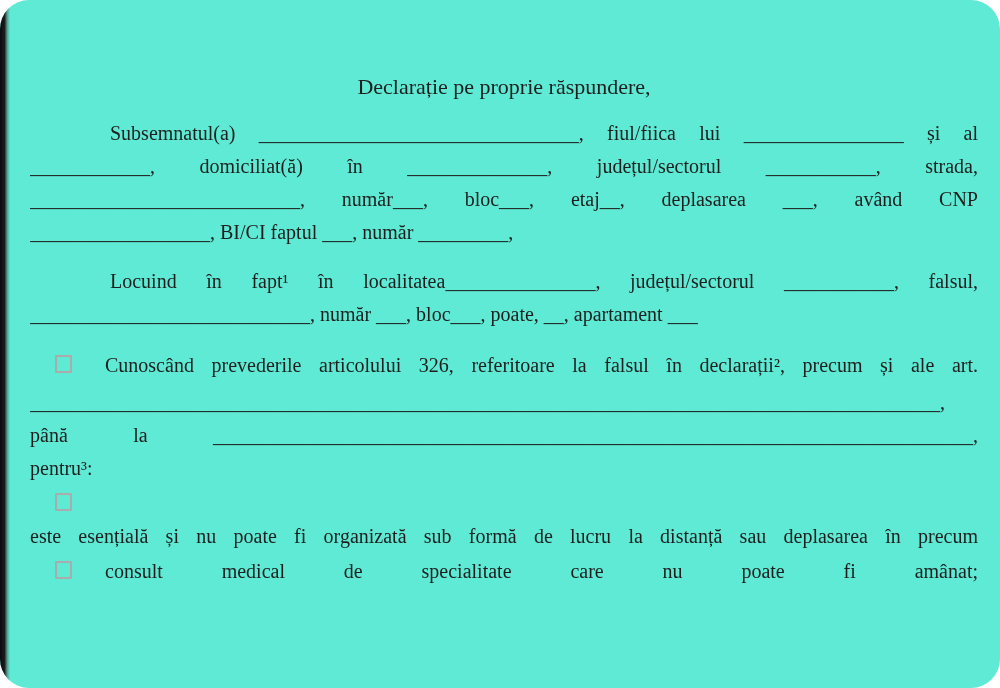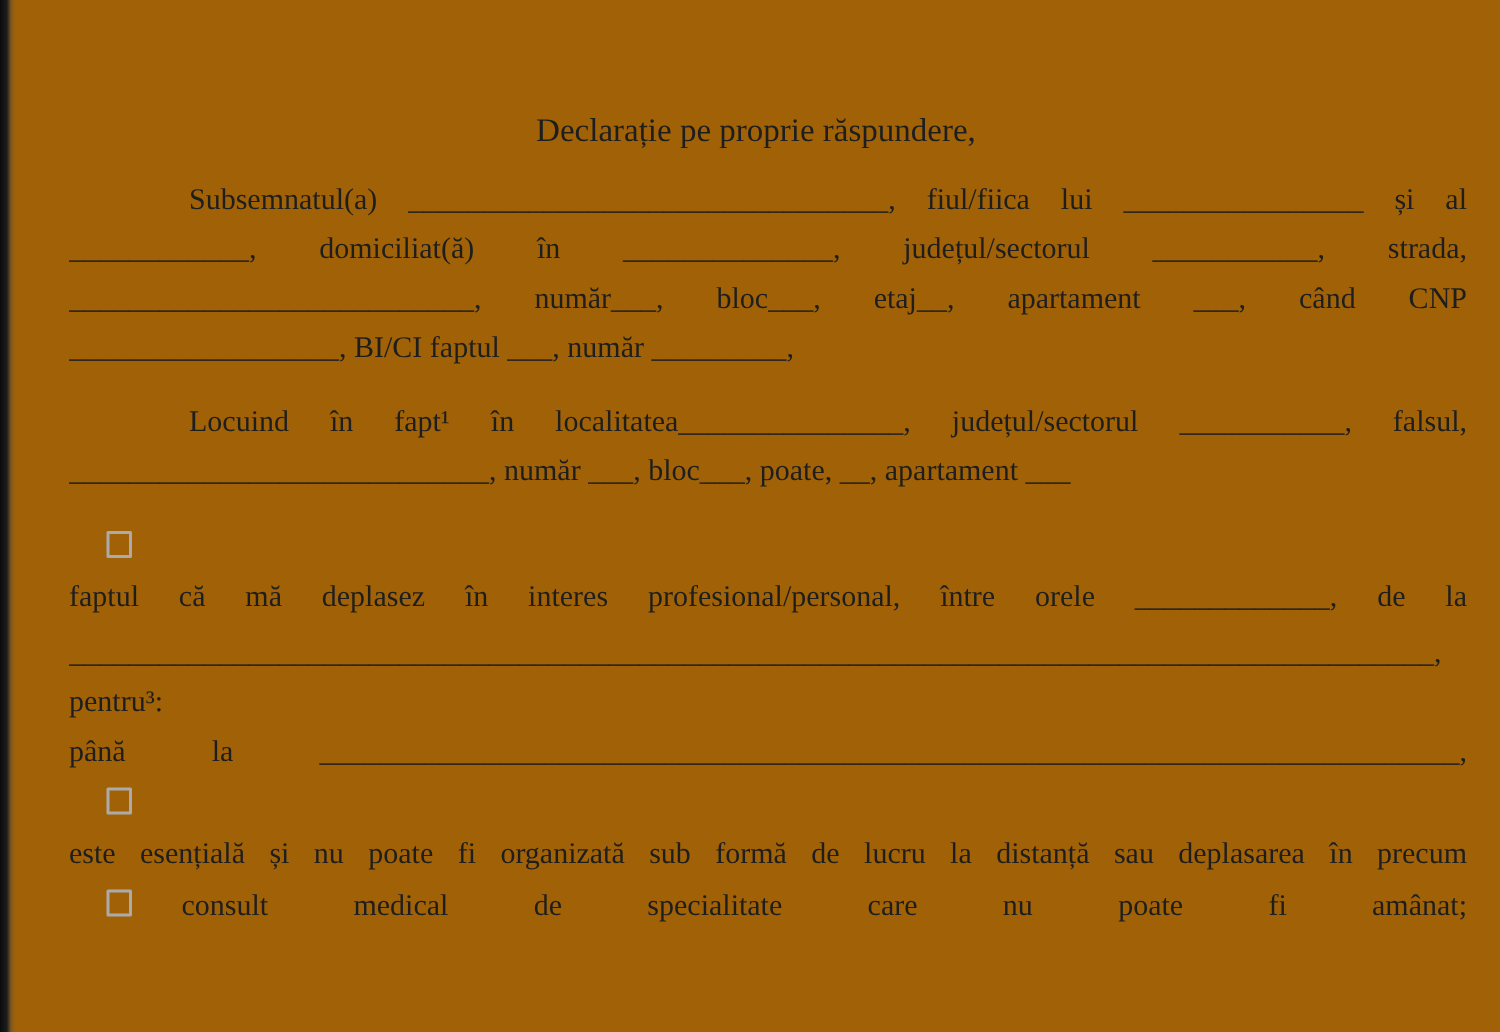--- a/index.html
+++ b/index.html
@@ -9,25 +9,26 @@
   body {
     width: 1000px;
     height: 688px;
     overflow: hidden;
     background: #ffffff;
   }
   .page {
     position: relative;
     width: 1000px;
     height: 688px;
-    background: #a16207;
+    background: #5eead4;
     overflow: hidden;
     font-family: "Liberation Serif", "DejaVu Serif", serif;
     font-size: 20px;
     color: #1e1e1e;
+    border-radius: 29px;
   }
   .scan-edge {
     position: absolute;
     left: 0;
     top: 0;
     bottom: 0;
     width: 10px;
     background: linear-gradient(to right,
       #0b0b0b 0%, #1c1c1c 45%, rgba(70,70,70,0.45) 72%, rgba(120,120,120,0.0) 100%);
     z-index: 2;
@@ -46,21 +47,20 @@
     font-weight: 400;
     line-height: 33px;
     text-align: center;
   }
   .line {
     line-height: 33px;
     white-space: nowrap;
     overflow: hidden;
     text-align: justify;
     text-align-last: justify;
-    margin-left: 16px;
   }
   .line.last {
     text-align-last: left;
   }
   .line.indent {
     padding-left: 80px;
   }
   .checkbox {
     display: inline-block;
     width: 13px;
@@ -75,27 +75,26 @@
 </head>
 <body>
 
 <div class="page">
   <div class="scan-edge"></div>
   <div class="content">
     <h1 class="title">Declarație pe proprie răspundere,</h1>
     <div id="doc-lines">
         <div class="line indent"><span>Subsemnatul(a) ________________________________, fiul/fiica lui ________________ și al</span></div>
         <div class="line"><span>____________, domiciliat(ă) în ______________, județul/sectorul ___________, strada,</span></div>
-        <div class="line"><span>___________________________, număr___, bloc___, etaj__, apartament ___, când CNP</span></div>
+        <div class="line"><span>___________________________, număr___, bloc___, etaj__, deplasarea ___, având CNP</span></div>
         <div class="line last"><span>__________________, BI/CI faptul ___, număr _________,</span></div>
         <div class="line indent" style="margin-top: 16px;"><span>Locuind în fapt¹ în localitatea_______________, județul/sectorul ___________, falsul,</span></div>
         <div class="line last"><span>____________________________, număr ___, bloc___, poate, __, apartament ___</span></div>
-        <div class="line" style="margin-top: 18px;"><span class="checkbox"></span></div>
-        <div class="line"><span>faptul că mă deplasez în interes profesional/personal, între orele _____________, de la</span></div>
+        <div class="line" style="margin-top: 18px;"><span class="checkbox"></span><span>Cunoscând prevederile articolului 326, referitoare la falsul în declarații², precum și ale art.</span></div>
         <div class="line" style="margin-top: 4px;"><span>___________________________________________________________________________________________,</span></div>
+        <div class="line"><span>până la ____________________________________________________________________________,</span></div>
         <div class="line last"><span>pentru³:</span></div>
-        <div class="line"><span>până la ____________________________________________________________________________,</span></div>
         <div class="line" style="margin-top: 2px;"><span class="checkbox"></span></div>
         <div class="line"><span>este esențială și nu poate fi organizată sub formă de lucru la distanță sau deplasarea în precum</span></div>
         <div class="line" style="margin-top: 2px;"><span class="checkbox"></span><span>consult medical de specialitate care nu poate fi amânat;</span></div>
       </div>
   </div>
 </div>
 
 </body></html>

